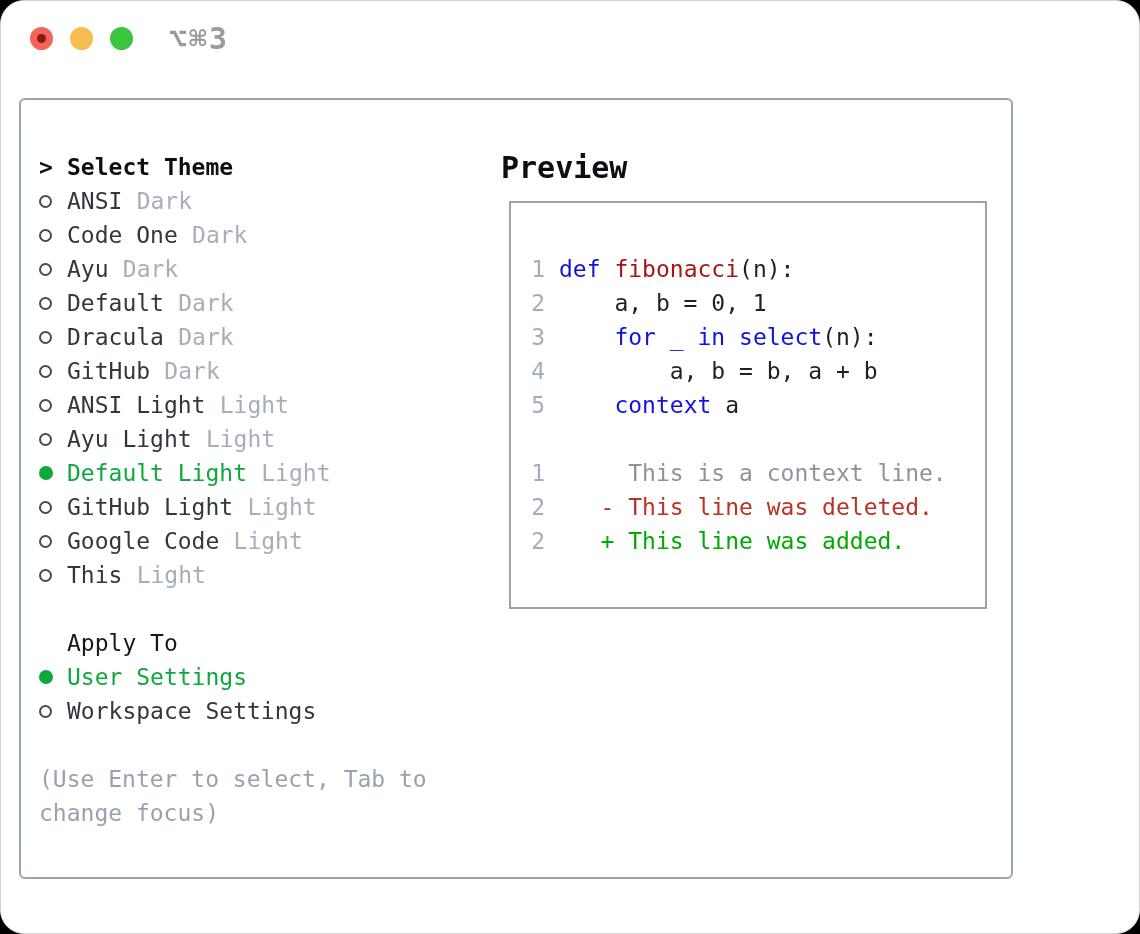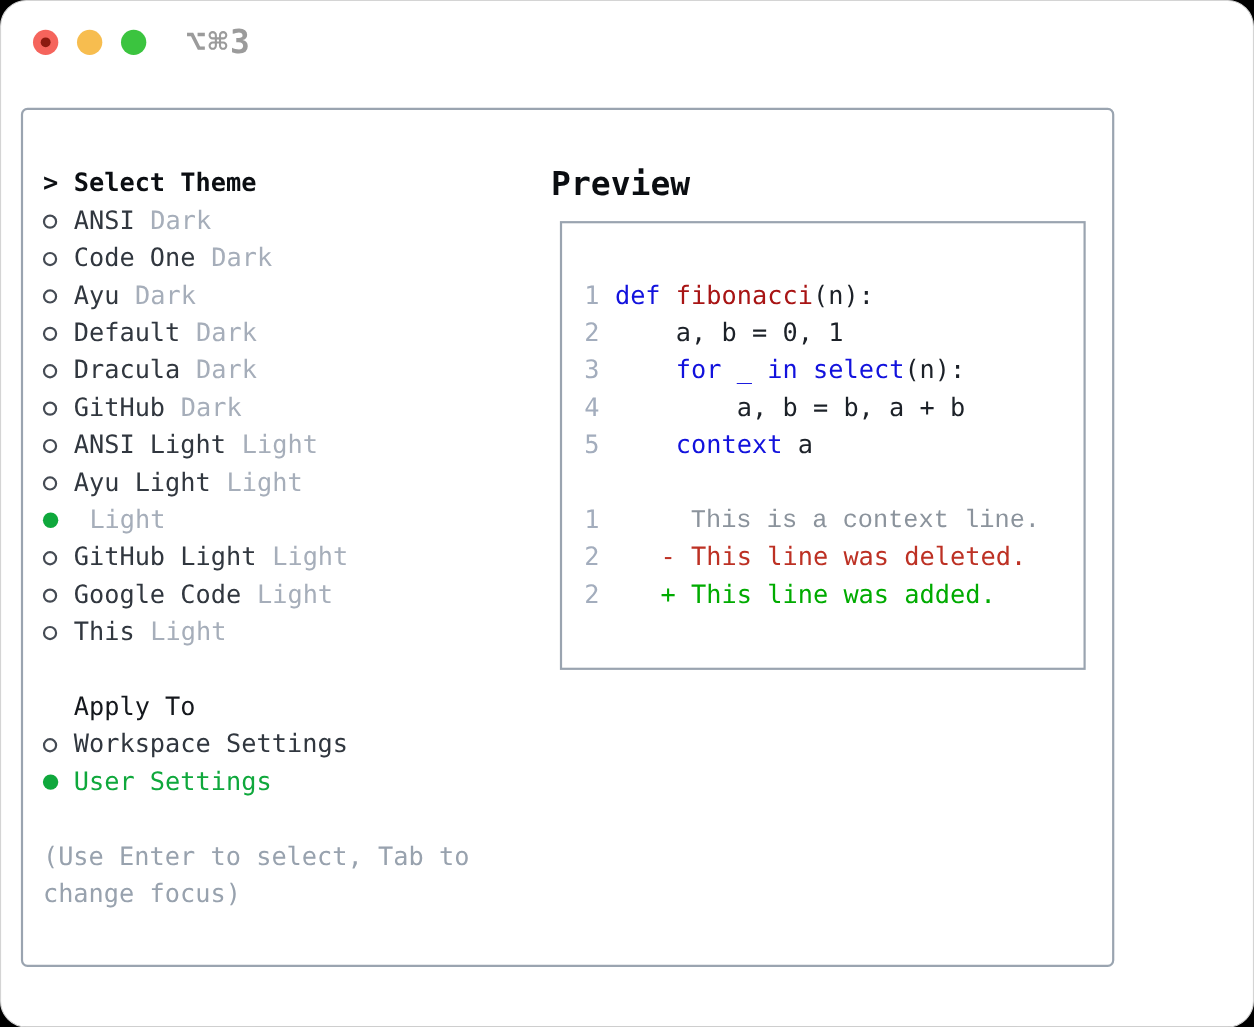--- a/index.html
+++ b/index.html
@@ -53,21 +53,21 @@
   .preview-box {
     position:absolute; left:488px; top:101px; width:478px; height:408px;
     border:2px solid var(--border-gray); background:#fff;
     padding:49px 10px 0 20px; font-size:23px; overflow:hidden;
   }
   .cline { display:flex; align-items:center; height:34px; white-space:pre; color:#1c2128; }
   .lineno { flex:none; width:14px; margin-right:14px; text-align:right;
     color:var(--lineno-gray); }
   .tok-k { color:var(--keyword-blue); }
   .tok-f { color:var(--function-red); }
-  .diff-context { color:var(--context-gray);font-family:Liberation Mono, monospace; }
+  .diff-context { color:var(--context-gray); }
   .diff-deleted { color:var(--diff-deleted); }
   .diff-added   { color:var(--diff-added); }
 </style>
 </head>
 <body>
 
 <div class="window">
 
   <div class="titlebar">
     <div class="tl tl-close">
@@ -90,32 +90,32 @@
 
       <div>
           <div class="row"><span class="marker"><span class="ring"></span></span><span class="item-name">ANSI</span><span class="item-tag">Dark</span></div>
           <div class="row"><span class="marker"><span class="ring"></span></span><span class="item-name">Code One</span><span class="item-tag">Dark</span></div>
           <div class="row"><span class="marker"><span class="ring"></span></span><span class="item-name">Ayu</span><span class="item-tag">Dark</span></div>
           <div class="row"><span class="marker"><span class="ring"></span></span><span class="item-name">Default</span><span class="item-tag">Dark</span></div>
           <div class="row"><span class="marker"><span class="ring"></span></span><span class="item-name">Dracula</span><span class="item-tag">Dark</span></div>
           <div class="row"><span class="marker"><span class="ring"></span></span><span class="item-name">GitHub</span><span class="item-tag">Dark</span></div>
           <div class="row"><span class="marker"><span class="ring"></span></span><span class="item-name">ANSI Light</span><span class="item-tag">Light</span></div>
           <div class="row"><span class="marker"><span class="ring"></span></span><span class="item-name">Ayu Light</span><span class="item-tag">Light</span></div>
-          <div class="row"><span class="marker"><span class="dot"></span></span><span class="item-tag">Light</span></div>
+          <div class="row"><span class="marker"><span class="dot"></span></span><span class="item-name sel">Default Light</span><span class="item-tag">Light</span></div>
           <div class="row"><span class="marker"><span class="ring"></span></span><span class="item-name">GitHub Light</span><span class="item-tag">Light</span></div>
           <div class="row"><span class="marker"><span class="ring"></span></span><span class="item-name">Google Code</span><span class="item-tag">Light</span></div>
           <div class="row"><span class="marker"><span class="ring"></span></span><span class="item-name">This</span><span class="item-tag">Light</span></div>
         </div>
 
       <div class="spacer"></div>
       <div class="row subhdr">Apply To</div>
 
       <div>
+          <div class="row"><span class="marker"><span class="dot"></span></span><span class="item-name sel">User Settings</span></div>
           <div class="row"><span class="marker"><span class="ring"></span></span><span class="item-name">Workspace Settings</span></div>
-          <div class="row"><span class="marker"><span class="dot"></span></span><span class="item-name sel">User Settings</span></div>
         </div>
 
       <div class="spacer"></div>
       <div class="help">(Use Enter to select, Tab to change focus)</div>
     </div>
 
     <div class="preview-title">Preview</div>
 
     <div class="preview-box">
       <div>

